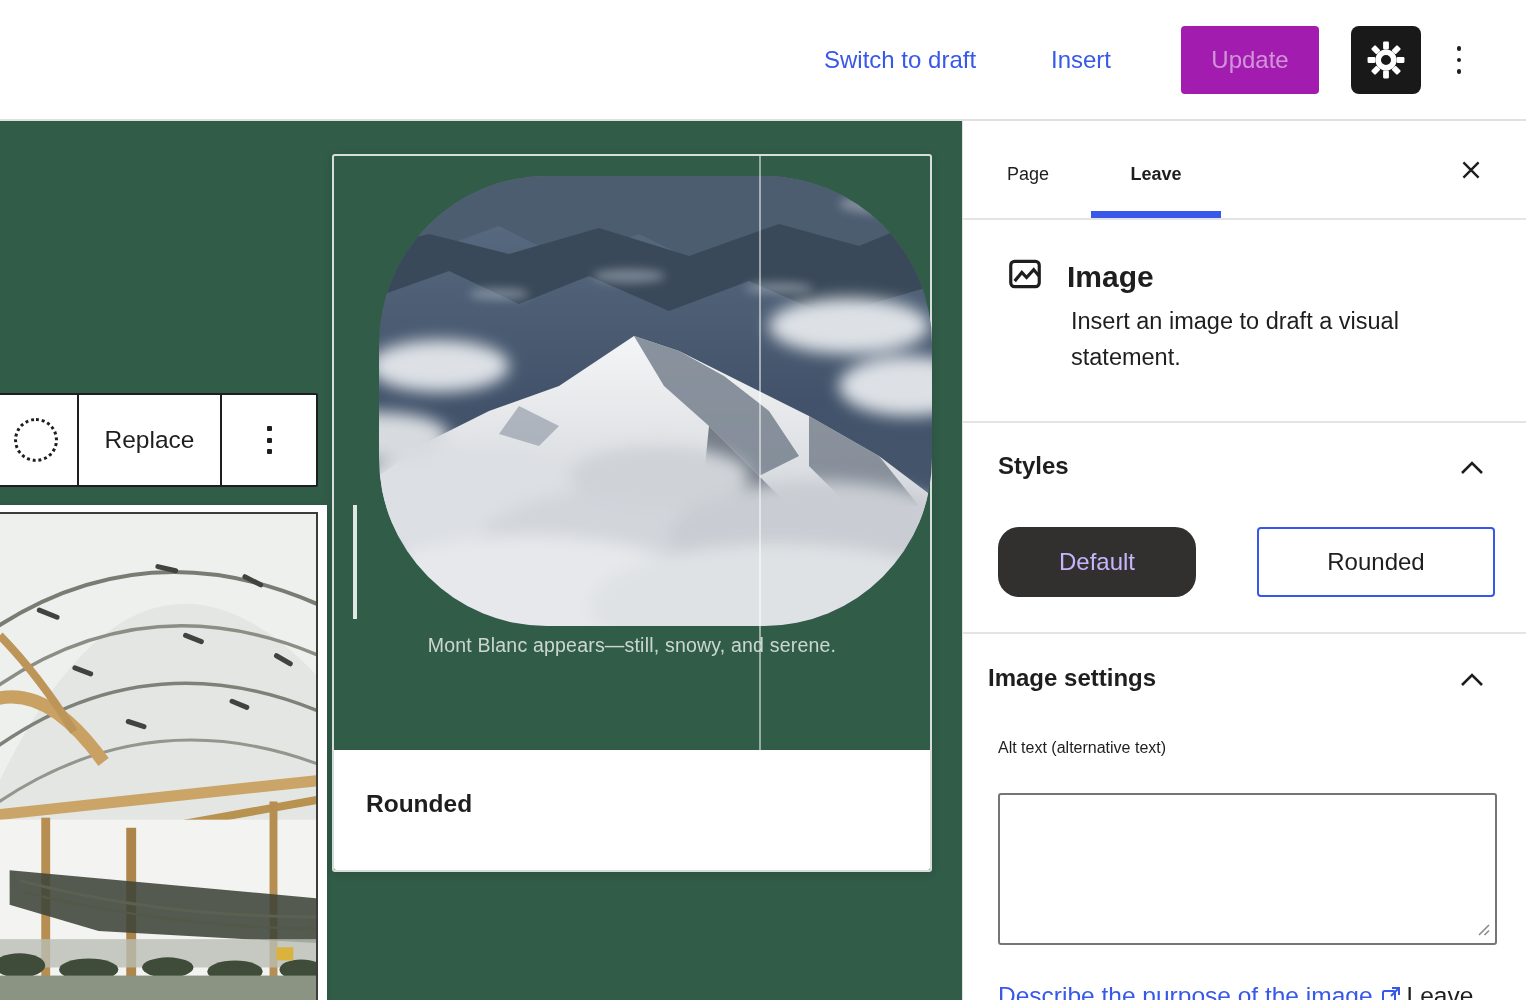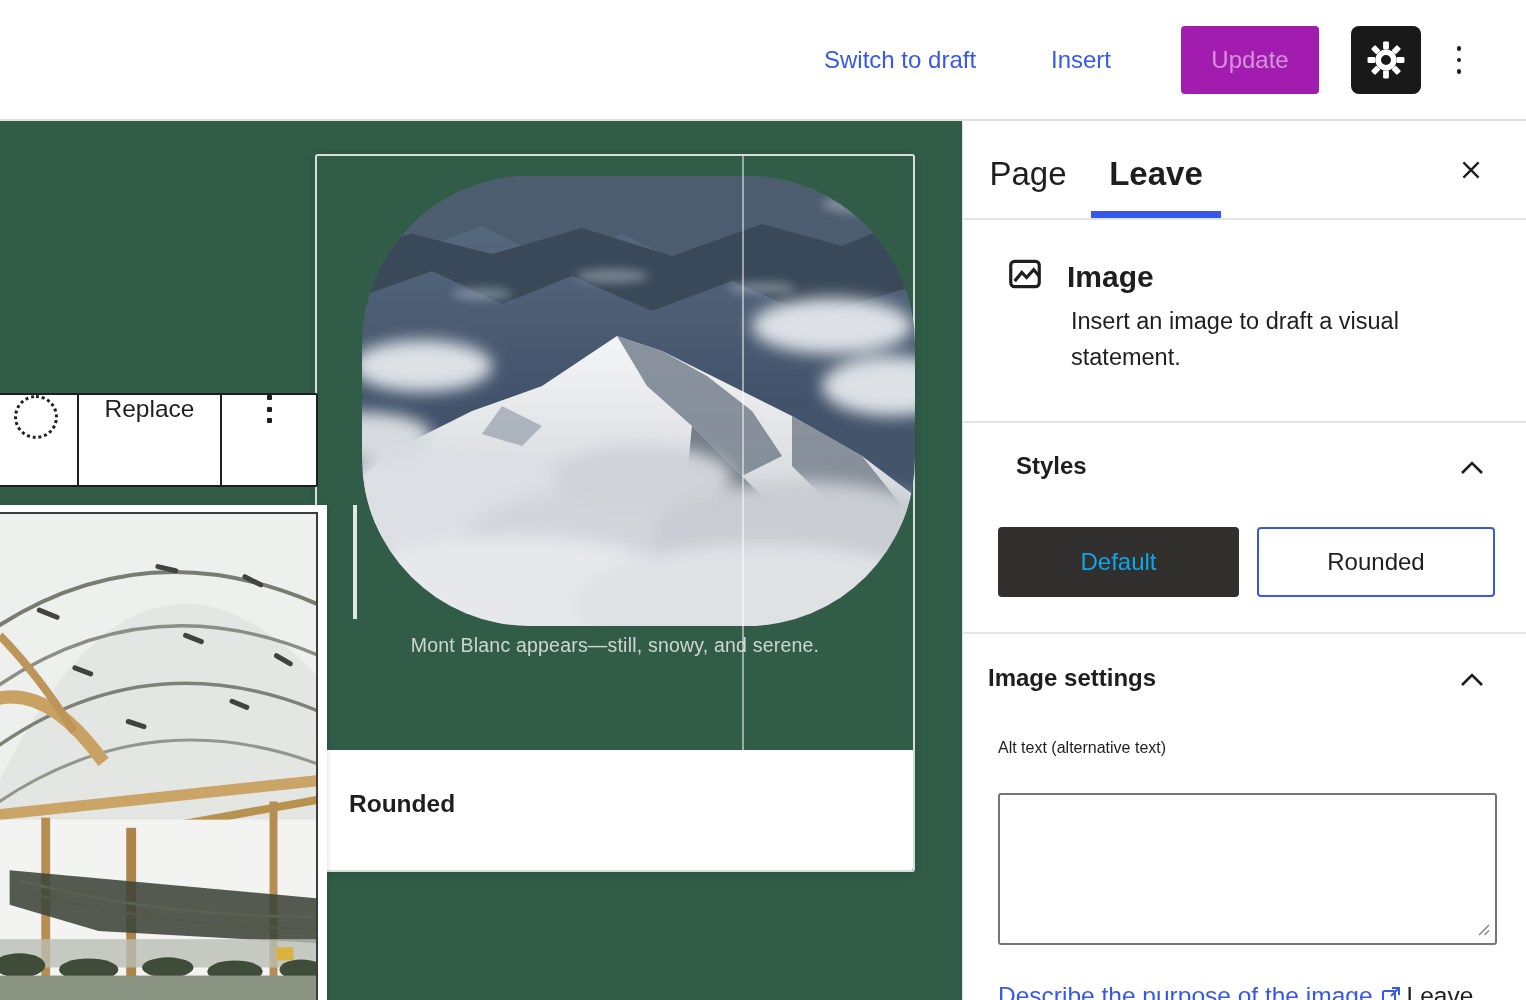--- a/index.html
+++ b/index.html
@@ -17,61 +17,61 @@
   .gear-btn{position:absolute;left:1351px;top:26px;width:70px;height:68px;background:#191919;border-radius:8px;
     display:flex;align-items:center;justify-content:center;}
   .hdr-kebab{position:absolute;left:1444px;top:26px;width:30px;height:68px;display:flex;flex-direction:column;
     align-items:center;justify-content:center;gap:7px;}
   .dot{width:4.5px;height:4.5px;border-radius:50%;background:#1e1e1e;}
   
   .canvas{position:absolute;left:0;top:121px;width:962px;height:879px;background:#315c48;overflow:hidden;}
   
   .blk-toolbar{position:absolute;left:-8px;top:272px;width:326px;height:94px;background:#fff;
     border:2px solid #1e1e1e;border-radius:2px;box-sizing:border-box;display:flex;z-index:6;}
-  .tb-cell{display:flex;justify-content:center;}
+  .tb-cell{display:flex;align-items:center;justify-content:center;}
   .tb-cell.c1{width:83px;border-right:2px solid #1e1e1e;}
   .tb-cell.c2{flex:1;border-right:2px solid #1e1e1e;font-size:24.5px;color:#1e1e1e;cursor:pointer;}
   .tb-cell.c3{width:94px;cursor:pointer;}
   .spinner-circle{width:38px;height:38px;border:3.5px dotted #1e1e1e;border-radius:50%;}
   .tb-kebab{display:flex;flex-direction:column;gap:6.5px;}
   .tb-kebab .dot{width:5px;height:5px;border-radius:1px;}
   
   .left-card{position:absolute;left:-20px;top:384px;width:347px;height:500px;background:#fff;z-index:4;
     box-shadow:0 2px 6px rgba(0,0,0,0.15);}
   .left-card .img-wrap{position:absolute;left:0;top:7px;right:9px;bottom:-5px;border:2px solid #3a3d38;
     border-left:none;border-bottom:none;box-sizing:border-box;overflow:hidden;background:#e4e6e3;}
   .left-card svg{display:block;width:100%;height:100%;}
   
-  .rounded-card{position:absolute;left:315px;top:33px;width:600px;height:718px;box-sizing:border-box;
+  .rounded-card{position:absolute;left:332px;top:33px;width:600px;height:718px;box-sizing:border-box;
     border:2px solid rgba(255,255,255,0.8);border-radius:3px;background:#315c48;z-index:3;
     box-shadow:0 2px 8px rgba(0,0,0,0.12);}
   .ellipse-img{position:absolute;left:45px;top:20px;width:553px;height:450px;border-radius:168px;overflow:hidden;cursor:pointer;}
   .ellipse-img svg{display:block;width:100%;height:100%;}
   .card-caption{position:absolute;left:0;top:478px;width:100%;text-align:center;font-size:19.5px;
     color:rgba(255,255,255,0.75);letter-spacing:0.2px;}
   .card-strip{position:absolute;left:0;right:0;bottom:0;height:120px;background:#fff;border-radius:0 0 2px 2px;}
   .strip-label{position:absolute;left:32px;top:40px;font-size:24.5px;font-weight:700;color:#1e1e1e;}
   .guide-a{position:absolute;left:425px;top:0;width:2px;height:594px;background:rgba(255,255,255,0.5);z-index:5;}
   .guide-b{position:absolute;left:353px;top:384px;width:4px;height:114px;background:rgba(255,255,255,0.85);z-index:5;}
   
   .sidebar{position:absolute;left:962px;top:121px;width:564px;height:879px;background:#fff;border-left:1px solid #e0e0e0;box-sizing:border-box;}
   .sb-divider{position:absolute;left:0;right:0;height:2px;background:#e4e4e4;}
-  .tab{position:absolute;top:0;height:106px;display:flex;align-items:center;justify-content:center;font-size:33px;cursor:pointer;}
+  .tab{position:absolute;top:0;height:106px;display:flex;align-items:center;justify-content:center;font-size:18px;cursor:pointer;}
   .tab.page{left:20px;width:90px;color:#1e1e1e;}
   .tab.block{left:128px;width:130px;font-weight:600;color:#1e1e1e;}
   .tab-underline{position:absolute;left:128px;top:90px;width:130px;height:7px;background:#3858e9;}
   .close-btn{position:absolute;left:492px;top:33px;width:32px;height:32px;display:flex;align-items:center;justify-content:center;cursor:pointer;}
   .blockcard-icon{position:absolute;left:43px;top:134px;width:38px;height:38px;}
   .blockcard-title{position:absolute;left:104px;top:139px;font-size:30px;font-weight:700;}
   .blockcard-desc{position:absolute;left:108px;top:182px;width:420px;font-size:23.5px;line-height:36px;color:#1e1e1e;}
   .section-heading{position:absolute;font-size:24px;font-weight:600;color:#1e1e1e;}
   .chevron{position:absolute;width:26px;height:18px;cursor:pointer;}
   .style-btn{position:absolute;top:406px;height:70px;border-radius:4px;display:flex;align-items:center;justify-content:center;
     font-size:24px;cursor:pointer;box-sizing:border-box;}
-  .style-btn.default{left:35px;width:241px;background:#32302e;color:#0ea5e9;}
+  .style-btn.default{left:35px;width:198px;background:#32302e;color:#c4b5fd;border-radius:21px;}
   .style-btn.rounded{left:294px;width:238px;background:#fff;border:2px solid #3858e9;color:#1e1e1e;}
   .alt-label{position:absolute;left:35px;top:618px;font-size:16px;color:#1e1e1e;}
   .alt-textarea{position:absolute;left:35px;top:672px;width:499px;height:152px;box-sizing:border-box;
     border:2px solid #757575;border-radius:3px;resize:none;font-family:"Liberation Sans",sans-serif;font-size:22px;padding:12px;outline:none;}
   .resize-grip{position:absolute;left:512px;top:800px;width:16px;height:16px;pointer-events:none;}
   .help-row{position:absolute;left:35px;top:861px;font-size:24.5px;white-space:nowrap;display:flex;align-items:center;}
   .help-link{color:#3858e9;cursor:pointer;}
   .ext-icon{margin:0 4px 0 6px;display:inline-flex;}
   .help-suffix{color:#1e1e1e;}
 </style>
@@ -255,21 +255,21 @@
     <div class="sb-divider" style="top:97px;"></div>
 
     <svg class="blockcard-icon" viewBox="0 0 24 24">
       <rect x="3" y="4" width="18" height="16" rx="2.4" fill="none" stroke="#1e1e1e" stroke-width="2"></rect>
       <path d="M5.5,16.5 L10,11 L13,14.2 L17.5,9.2 L21,13.5" fill="none" stroke="#1e1e1e" stroke-width="2"></path>
     </svg>
     <div class="blockcard-title">Image</div>
     <div class="blockcard-desc">Insert an image to draft a visual statement.</div>
     <div class="sb-divider" style="top:300px;"></div>
 
-    <div class="section-heading" style="left:35px;top:331px;margin-left:18px;">Styles</div>
+    <div class="section-heading" style="left:35px;top:331px;">Styles</div>
     <svg class="chevron" style="left:496px;top:338px;" viewBox="0 0 26 18">
       <path d="M3,14 L13,4 L23,14" fill="none" stroke="#1e1e1e" stroke-width="2.6"></path>
     </svg>
     <div class="style-btn default">
       <span>Default</span>
     </div>
     <div class="style-btn rounded">
       <span>Rounded</span>
     </div>
     <div class="sb-divider" style="top:511px;"></div>

